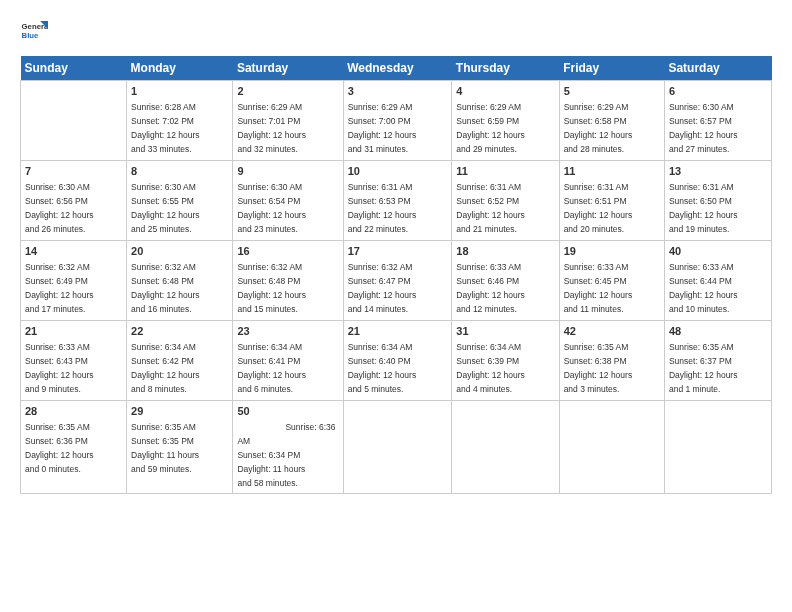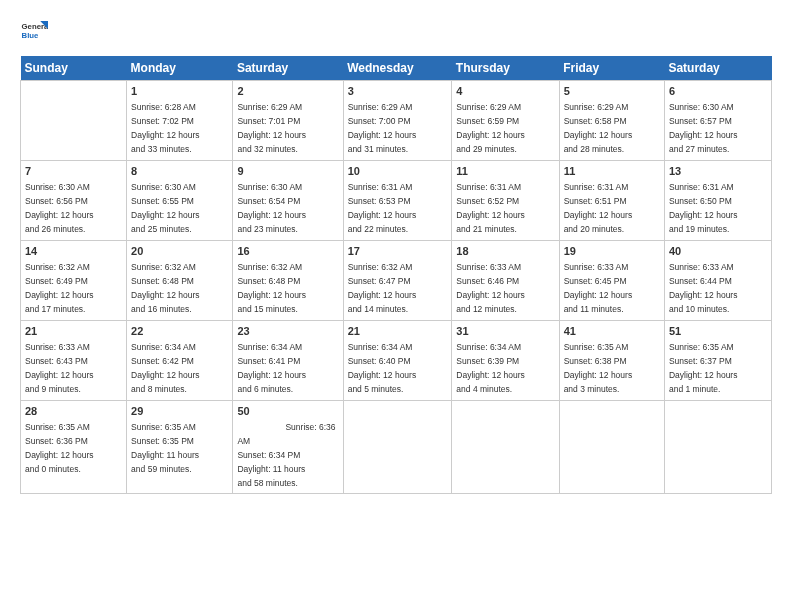--- a/index.html
+++ b/index.html
@@ -229,25 +229,25 @@
 Daylight: 12 hours
 and 6 minutes.</span></td>
           <td><span class="day-number">21</span><span class="day-info" style="white-space: pre-wrap;">Sunrise: 6:34 AM
 Sunset: 6:40 PM
 Daylight: 12 hours
 and 5 minutes.</span></td>
           <td><span class="day-number">31</span><span class="day-info" style="white-space: pre-wrap;">Sunrise: 6:34 AM
 Sunset: 6:39 PM
 Daylight: 12 hours
 and 4 minutes.</span></td>
-          <td><span class="day-number">41</span><span class="day-info" style="white-space: pre-wrap;">Sunrise: 6:35 AM
+          <td><span class="day-number">42</span><span class="day-info" style="white-space: pre-wrap;">Sunrise: 6:35 AM
 Sunset: 6:38 PM
 Daylight: 12 hours
 and 3 minutes.</span></td>
-          <td><span class="day-number">51</span><span class="day-info" style="white-space: pre-wrap;">Sunrise: 6:35 AM
+          <td><span class="day-number">48</span><span class="day-info" style="white-space: pre-wrap;">Sunrise: 6:35 AM
 Sunset: 6:37 PM
 Daylight: 12 hours
 and 1 minute.</span></td>
         </tr>
         <tr>
           <td><span class="day-number">28</span><span class="day-info" style="white-space: pre-wrap;">Sunrise: 6:35 AM
 Sunset: 6:36 PM
 Daylight: 12 hours
 and 0 minutes.</span></td>
           <td><span class="day-number">29</span><span class="day-info" style="white-space: pre-wrap;">Sunrise: 6:35 AM

